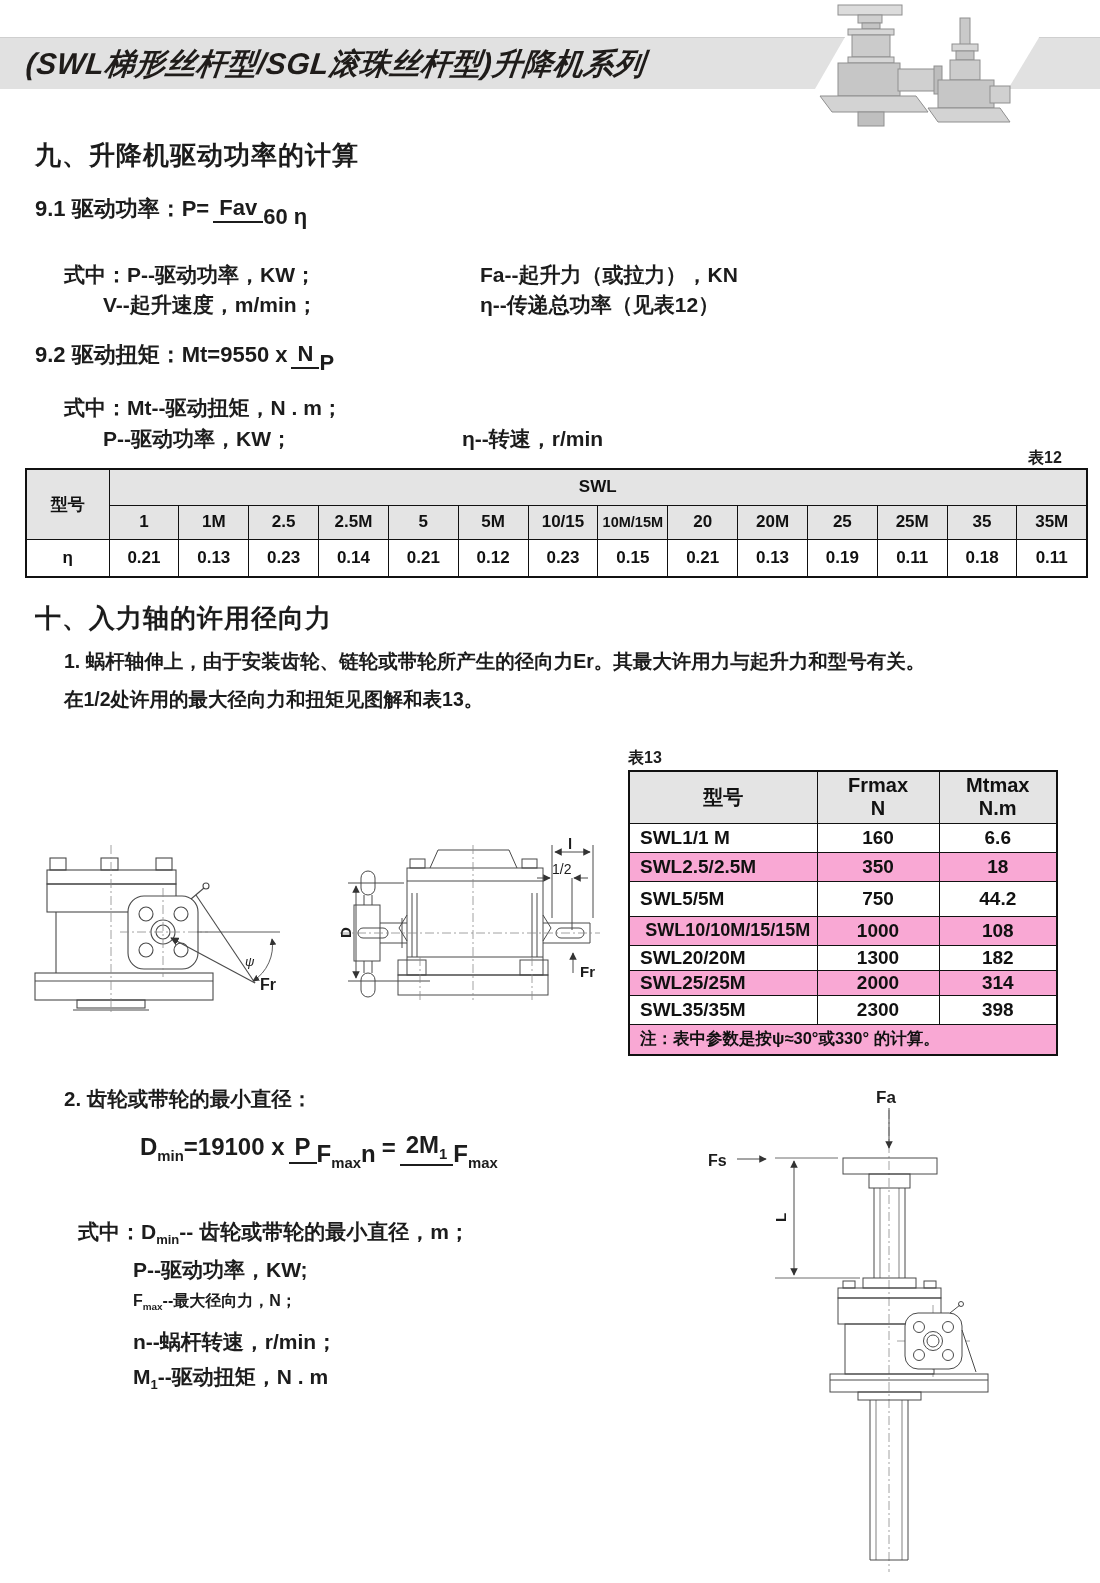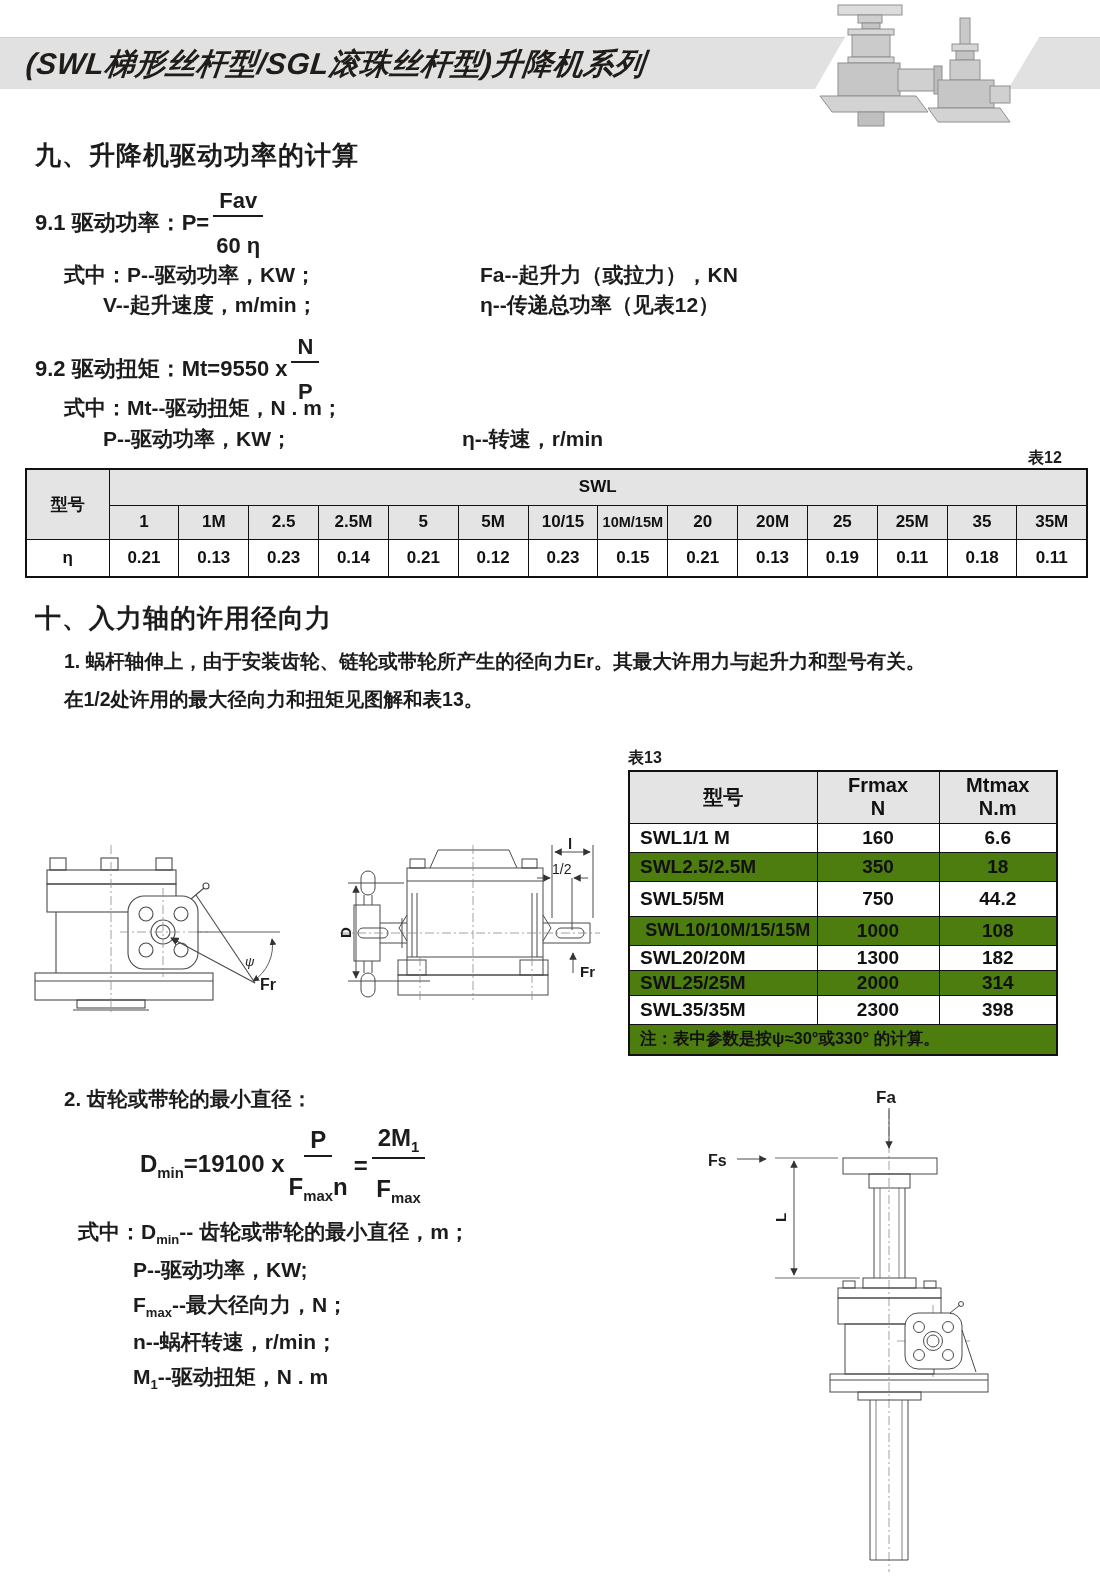--- a/index.html
+++ b/index.html
@@ -5,32 +5,32 @@
   html,body{margin:0;padding:0;background:#ffffff;}
   #page{position:relative;width:1100px;height:1583px;background:#ffffff;overflow:hidden;
         font-family:"Liberation Sans","DejaVu Sans",sans-serif;color:#1c1c1c;}
   .abs{position:absolute;}
   .txt{color:#1c1c1c;font-weight:600;white-space:nowrap;}
   .band{background:#e1e1e1;border-top:1px solid #cfcfcf;}
   .title{font-size:30px;font-weight:900;font-style:italic;letter-spacing:0.5px;
          transform:skewX(-6deg);color:#1f1c1a;}
   .h1{font-size:26px;font-weight:800;letter-spacing:1px;}
   .formula-row{display:flex;align-items:center;font-weight:600;color:#1c1c1c;}
-  .frac{display:inline-flex;flex-direction:column;align-items:center;line-height:1.18;
+  .frac{display:inline-flex;flex-direction:row;align-items:center;line-height:1.18;
         text-align:center;margin-left:4px;}
   .frac .num{border-bottom:2.2px solid #1c1c1c;padding:0 6px 1px 6px;}
   .frac .den{padding-top:16px;}
   sub.ss{font-size:0.62em;font-weight:inherit;}
   table{border-collapse:collapse;color:#111;}
   .t12{width:1063px;table-layout:fixed;border:2.5px solid #111;font-weight:700;}
   .t12 td{border:1.6px solid #111;text-align:center;font-size:17px;}
   .t13{width:428px;table-layout:fixed;border:2.5px solid #111;font-weight:700;}
   .t13 td{border:1.8px solid #111;font-size:19px;}
   .hd{background:#e4e4e4;}
-  .altrow{background:#4d7c0f;}
+  .altrow{background:#f9a8d4;}
   .t13 .mcol{text-align:left;padding-left:10px;}
   .t13 .ncol{text-align:center;}
   .tbl-label{font-size:16px;font-weight:800;}
   svg text{fill:#1c1c1c;font-family:"Liberation Sans","DejaVu Sans",sans-serif;}
 </style>
 </head>
 <body>
 
 <div id="page">
 
@@ -312,21 +312,21 @@
     </span>
     <span style="margin-left:6px;">=</span>
     <span class="frac">
       <span class="num"><span>2M</span><sub class="ss">1</sub></span>
       <span class="den"><span>F</span><sub class="ss">max</sub></span>
     </span>
   </div>
 
   <span class="abs txt" style="left:78px;top:1218px;font-size:21px;"><span>式中：</span><span>D</span><sub class="ss">min</sub><span>-- 齿轮或带轮的最小直径，m；</span></span>
   <span class="abs txt" style="left:133px;top:1256px;font-size:21px;">P--驱动功率，KW;</span>
-  <span class="abs txt" style="left:133px;top:1291px;font-size:21px;text-align:right;"><span>F</span><sub class="ss">max</sub><span>--最大径向力，N；</span></span>
+  <span class="abs txt" style="left:133px;top:1291px;font-size:16px;text-align:right;"><span>F</span><sub class="ss">max</sub><span>--最大径向力，N；</span></span>
   <span class="abs txt" style="left:133px;top:1328px;font-size:21px;">n--蜗杆转速，r/min；</span>
   <span class="abs txt" style="left:133px;top:1363px;font-size:21px;"><span>M</span><sub class="ss">1</sub><span>--驱动扭矩，N . m</span></span>
 
   <svg class="abs" style="left:700px;top:1085px;" width="300" height="495" viewBox="700 1085 300 495">
     <defs>
       <marker id="ahV" viewBox="0 0 10 10" refX="9" refY="5" markerWidth="7.5" markerHeight="7.5" orient="auto-start-reverse">
         <path d="M0,0 L10,5 L0,10 z" fill="#333"></path>
       </marker>
     </defs>
     <g stroke="#8a8a8a" stroke-width="0.8" fill="none" stroke-dasharray="9 3 2 3">

